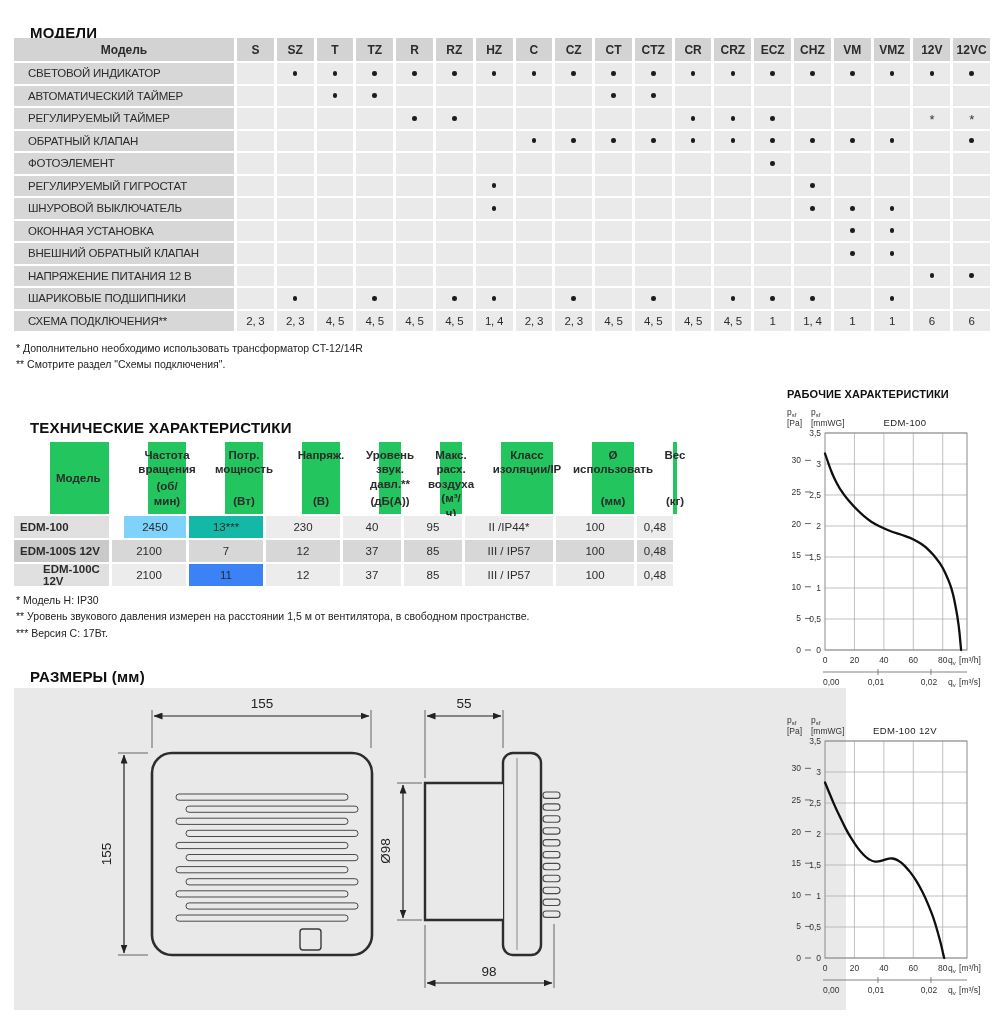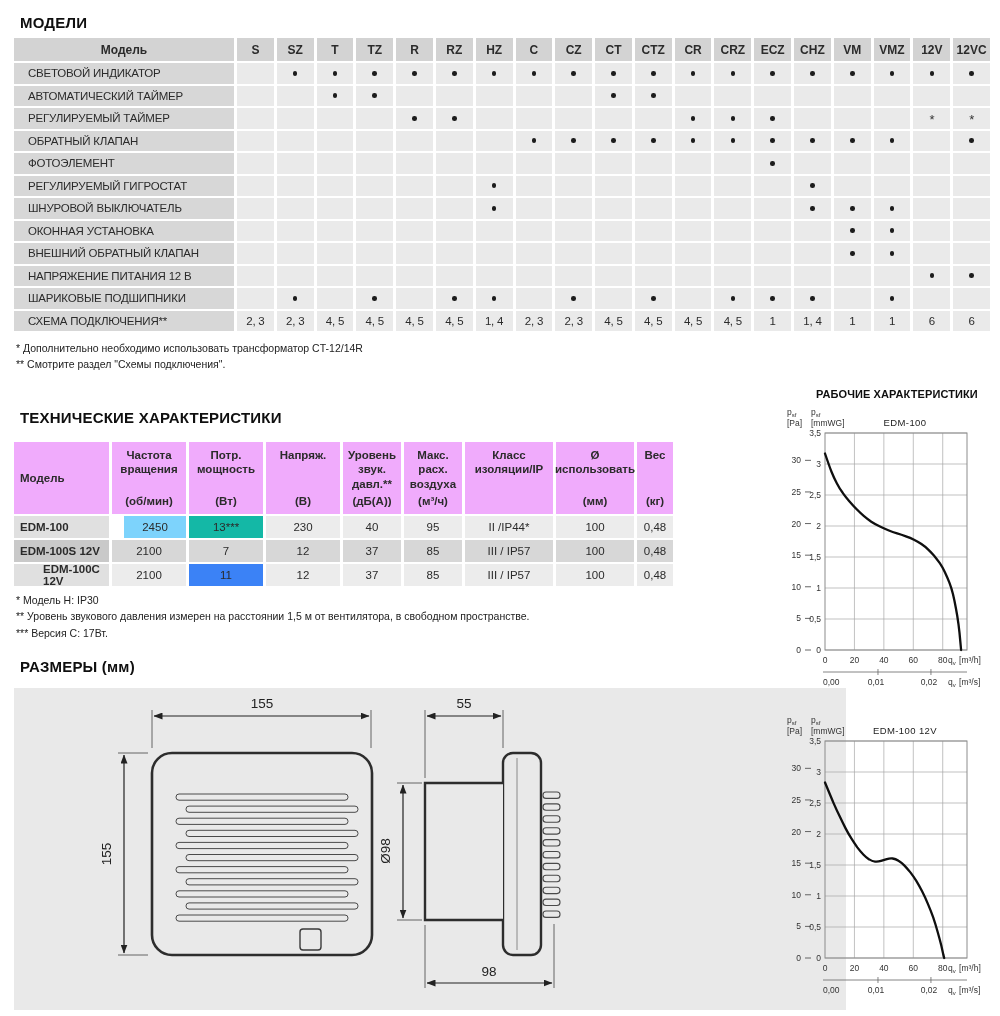--- a/index.html
+++ b/index.html
@@ -1,45 +1,45 @@
 <!DOCTYPE html>
 <html><head>
 <meta charset="utf-8">
 <style>
   html,body{margin:0;padding:0;}
   body{width:1000px;height:1016px;position:relative;background:#ffffff;
        font-family:"Liberation Sans",sans-serif;color:#1a1a1a;overflow:hidden;}
-  .sec-heading{position:absolute;margin:6px;font-size:15px;font-weight:800;letter-spacing:.2px;color:#0f0f0f;}
+  .sec-heading{position:absolute;margin:16px;font-size:15px;font-weight:800;letter-spacing:.2px;color:#0f0f0f;}
   
   .mtable{position:absolute;left:14px;top:38px;width:976px;display:grid;
           grid-template-columns:220px repeat(19,1fr);
           grid-template-rows:23px repeat(12,20.5px);gap:2px 3px;}
   .mc{background:#eaeaea;display:flex;align-items:center;justify-content:center;
       font-size:11.5px;color:#2b2b2b;letter-spacing:-.2px;overflow:hidden;}
   .mc.mlabel{background:#d7d7d7;justify-content:flex-start;padding-left:14px;}
   .mc.mhead{background:#d3d3d3;font-weight:700;font-size:12px;letter-spacing:0;}
   .dot{width:4.6px;height:4.6px;border-radius:50%;background:#1c1c1c;}
   .star{font-size:13px;line-height:4px;color:#333;padding-top:4px;}
   
   .fnotes{position:absolute;font-size:10.5px;color:#222;line-height:1.55;}
   
   .ttable{position:absolute;left:14px;top:442px;display:grid;
           grid-template-columns:95px 74px 74px 74px 58px 58px 88px 78px 36px;
           grid-template-rows:72px repeat(3,22px);gap:2px 3px;}
   .tc{background:#ececec;display:flex;align-items:center;justify-content:center;
       font-size:11.5px;color:#2b2b2b;}
-  .tth{background:#f0abfc;flex-direction:column;justify-content:space-between;
-       font-weight:700;text-align:center;padding:6px 2px;box-sizing:border-box;font-size:11.5px;line-height:1.25;}
+  .tth{background:#22c55e;flex-direction:column;justify-content:space-between;
+       font-weight:700;text-align:center;padding:6px 2px;box-sizing:border-box;font-size:11.5px;line-height:1.25;margin-left:36px;}
   .tth.first{justify-content:center;align-items:flex-start;text-align:left;padding-left:6px;}
   .tlabel{justify-content:flex-start;padding-left:6px;font-weight:700;}
   
   .drawbox{position:absolute;left:14px;top:688px;width:832px;height:322px;background:#e9e9e9;}
   .dimtext{font-size:13.5px;fill:#222;font-family:"Liberation Sans",sans-serif;}
   
-  .perf-heading{position:absolute;left:787px;top:388px;font-size:11px;font-weight:800;letter-spacing:.1px;color:#0f0f0f;margin-left:29px;}
+  .perf-heading{position:absolute;left:787px;top:388px;font-size:11px;font-weight:800;letter-spacing:.1px;color:#0f0f0f;}
   .chart{position:absolute;left:785px;width:215px;height:310px;}
   #chart-0{top:396px;} #chart-1{top:704px;}
 </style>
 </head>
 <body>
 
 <h1 class="sec-heading" style="left:14px;top:8px">МОДЕЛИ</h1>
 <div class="mtable" id="models-table">
     <div class="mc mhead">Модель</div>
     <div class="mc mhead">S</div>

